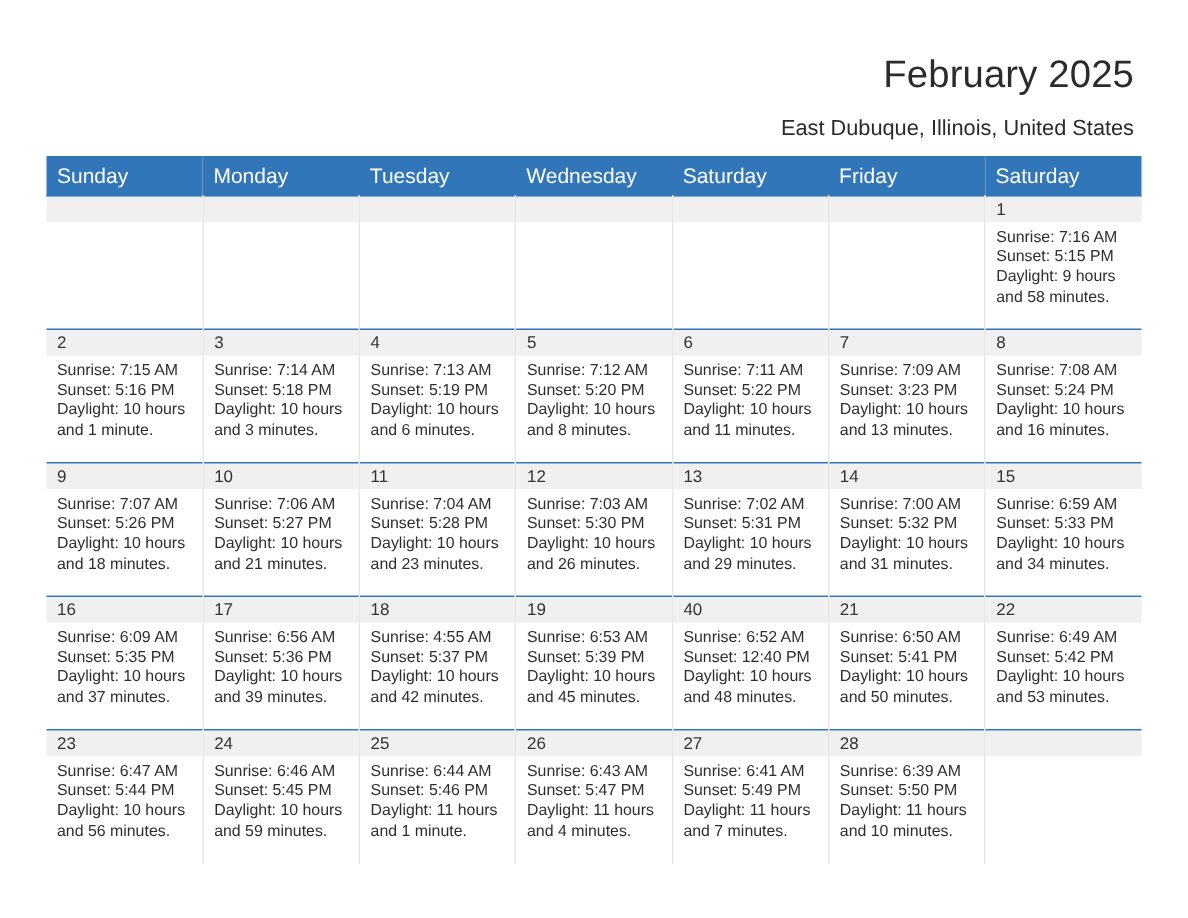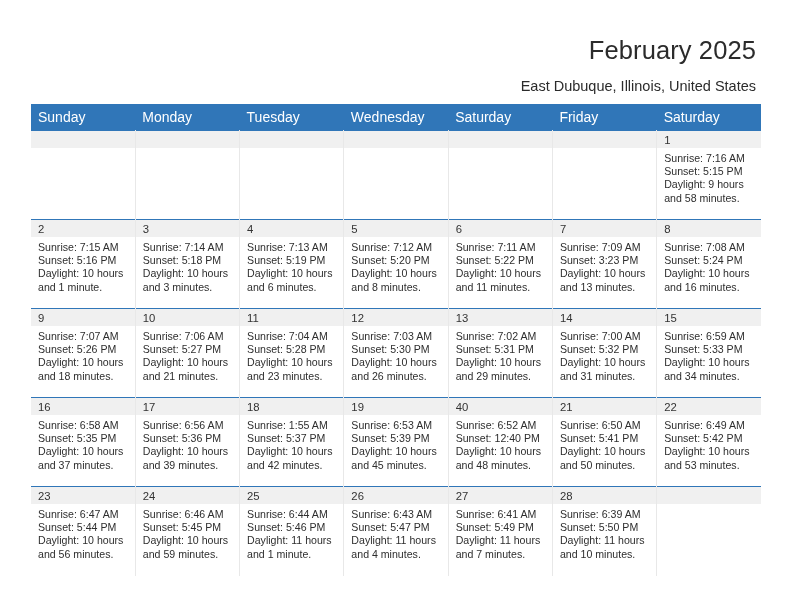--- a/index.html
+++ b/index.html
@@ -308,39 +308,39 @@
                 <div>Sunset: 5:33 PM</div>
                 <div>Daylight: 10 hours</div>
                 <div>and 34 minutes.</div>
               </div>
             </td>
           </tr>
           <tr class="week">
             <td>
               <div class="daynum-band">16</div>
               <div class="cellbody">
-                <div>Sunrise: 6:58 AM</div>
+                <div>Sunrise: 6:09 AM</div>
                 <div>Sunset: 5:35 PM</div>
                 <div>Daylight: 10 hours</div>
                 <div>and 37 minutes.</div>
               </div>
             </td>
             <td>
               <div class="daynum-band">17</div>
               <div class="cellbody">
                 <div>Sunrise: 6:56 AM</div>
                 <div>Sunset: 5:36 PM</div>
                 <div>Daylight: 10 hours</div>
                 <div>and 39 minutes.</div>
               </div>
             </td>
             <td>
               <div class="daynum-band">18</div>
               <div class="cellbody">
-                <div>Sunrise: 1:55 AM</div>
+                <div>Sunrise: 4:55 AM</div>
                 <div>Sunset: 5:37 PM</div>
                 <div>Daylight: 10 hours</div>
                 <div>and 42 minutes.</div>
               </div>
             </td>
             <td>
               <div class="daynum-band">19</div>
               <div class="cellbody">
                 <div>Sunrise: 6:53 AM</div>
                 <div>Sunset: 5:39 PM</div>

